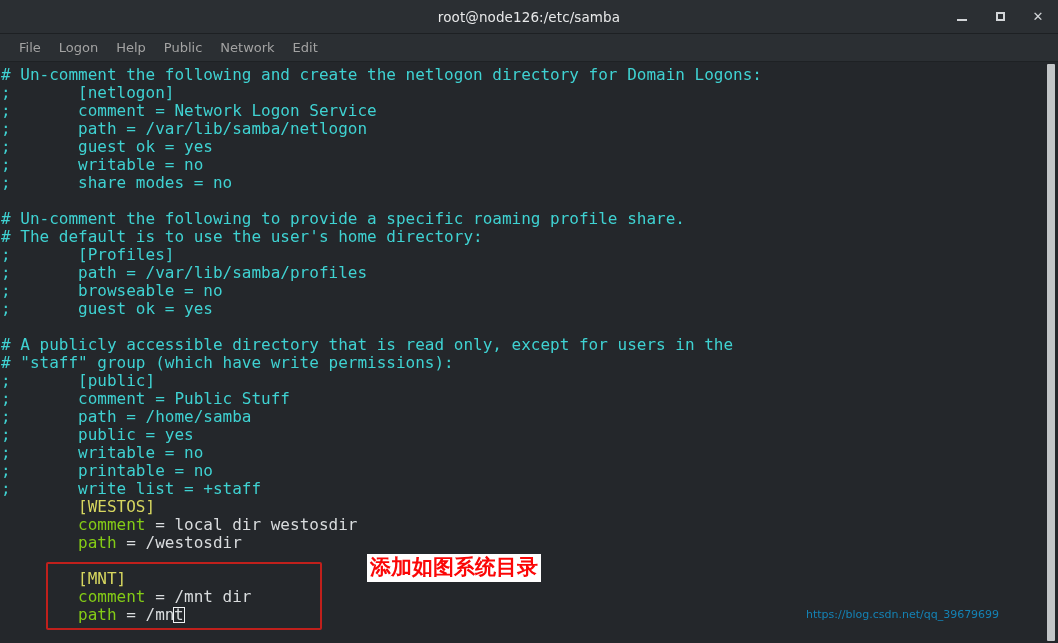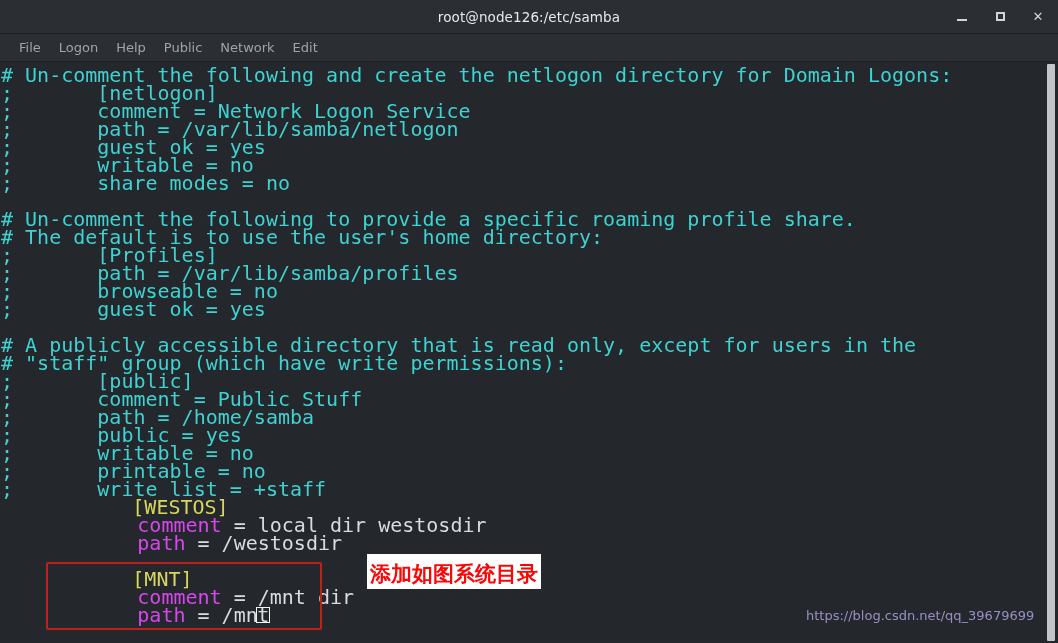--- a/index.html
+++ b/index.html
@@ -71,29 +71,29 @@
     position: relative;
     flex: 1 1 auto;
     background: #24272b;
     overflow: hidden;
   }
   .term-lines {
     position: absolute;
     top: 0; left: 0;
     padding: 4px 0 0 1px;
     font-family: "DejaVu Sans Mono", monospace;
-    font-size: 20px;
+    font-size: 16px;
     line-height: 18px;
     white-space: pre;
     letter-spacing: 0px;
   }
   .ln { height: 18px; }
   .c-comment { color: #3fd2d2; }     
-  .c-section { color: #d7d75f; padding-left: 35px; }     
-  .c-key     { color: #d946ef; margin-left: 40px; }     
+  .c-section { color: #d7d75f; }     
+  .c-key     { color: #84cc16; }     
   .c-val     { color: #d9dcde; }     
   .cursor {
     display: inline-block;
     border: 1.5px solid #f0f2f4;
     color: #d9dcde;
     line-height: 14px;
     padding: 0 0px;
     margin: 0 -1.5px;
   }
 
@@ -105,31 +105,31 @@
     pointer-events: none;
   }
   .cn-annot {
     position: absolute;
     background: #ffffff;
     color: #fb0606;
     font-family: "DejaVu Sans", sans-serif;
     font-size: 21px;
     font-weight: 700;
     line-height: 25px;
-    padding: 8px 3px 2px 3px;
+    padding: 1px 3px 2px 3px;
     white-space: nowrap;
   }
 
   
   .watermark {
     position: absolute;
-    color: #c4b5fd;
+    color: #0ea5e9;
     opacity: .72;
     font-family: "DejaVu Sans", sans-serif;
-    font-size: 13px;
+    font-size: 11px;
     white-space: nowrap;
     pointer-events: none;
   }
 
   
   .statusline {
     position: absolute;
     left: 0; right: 0; bottom: 0;
     height: 21px;
     font-family: "DejaVu Sans Mono", monospace;

